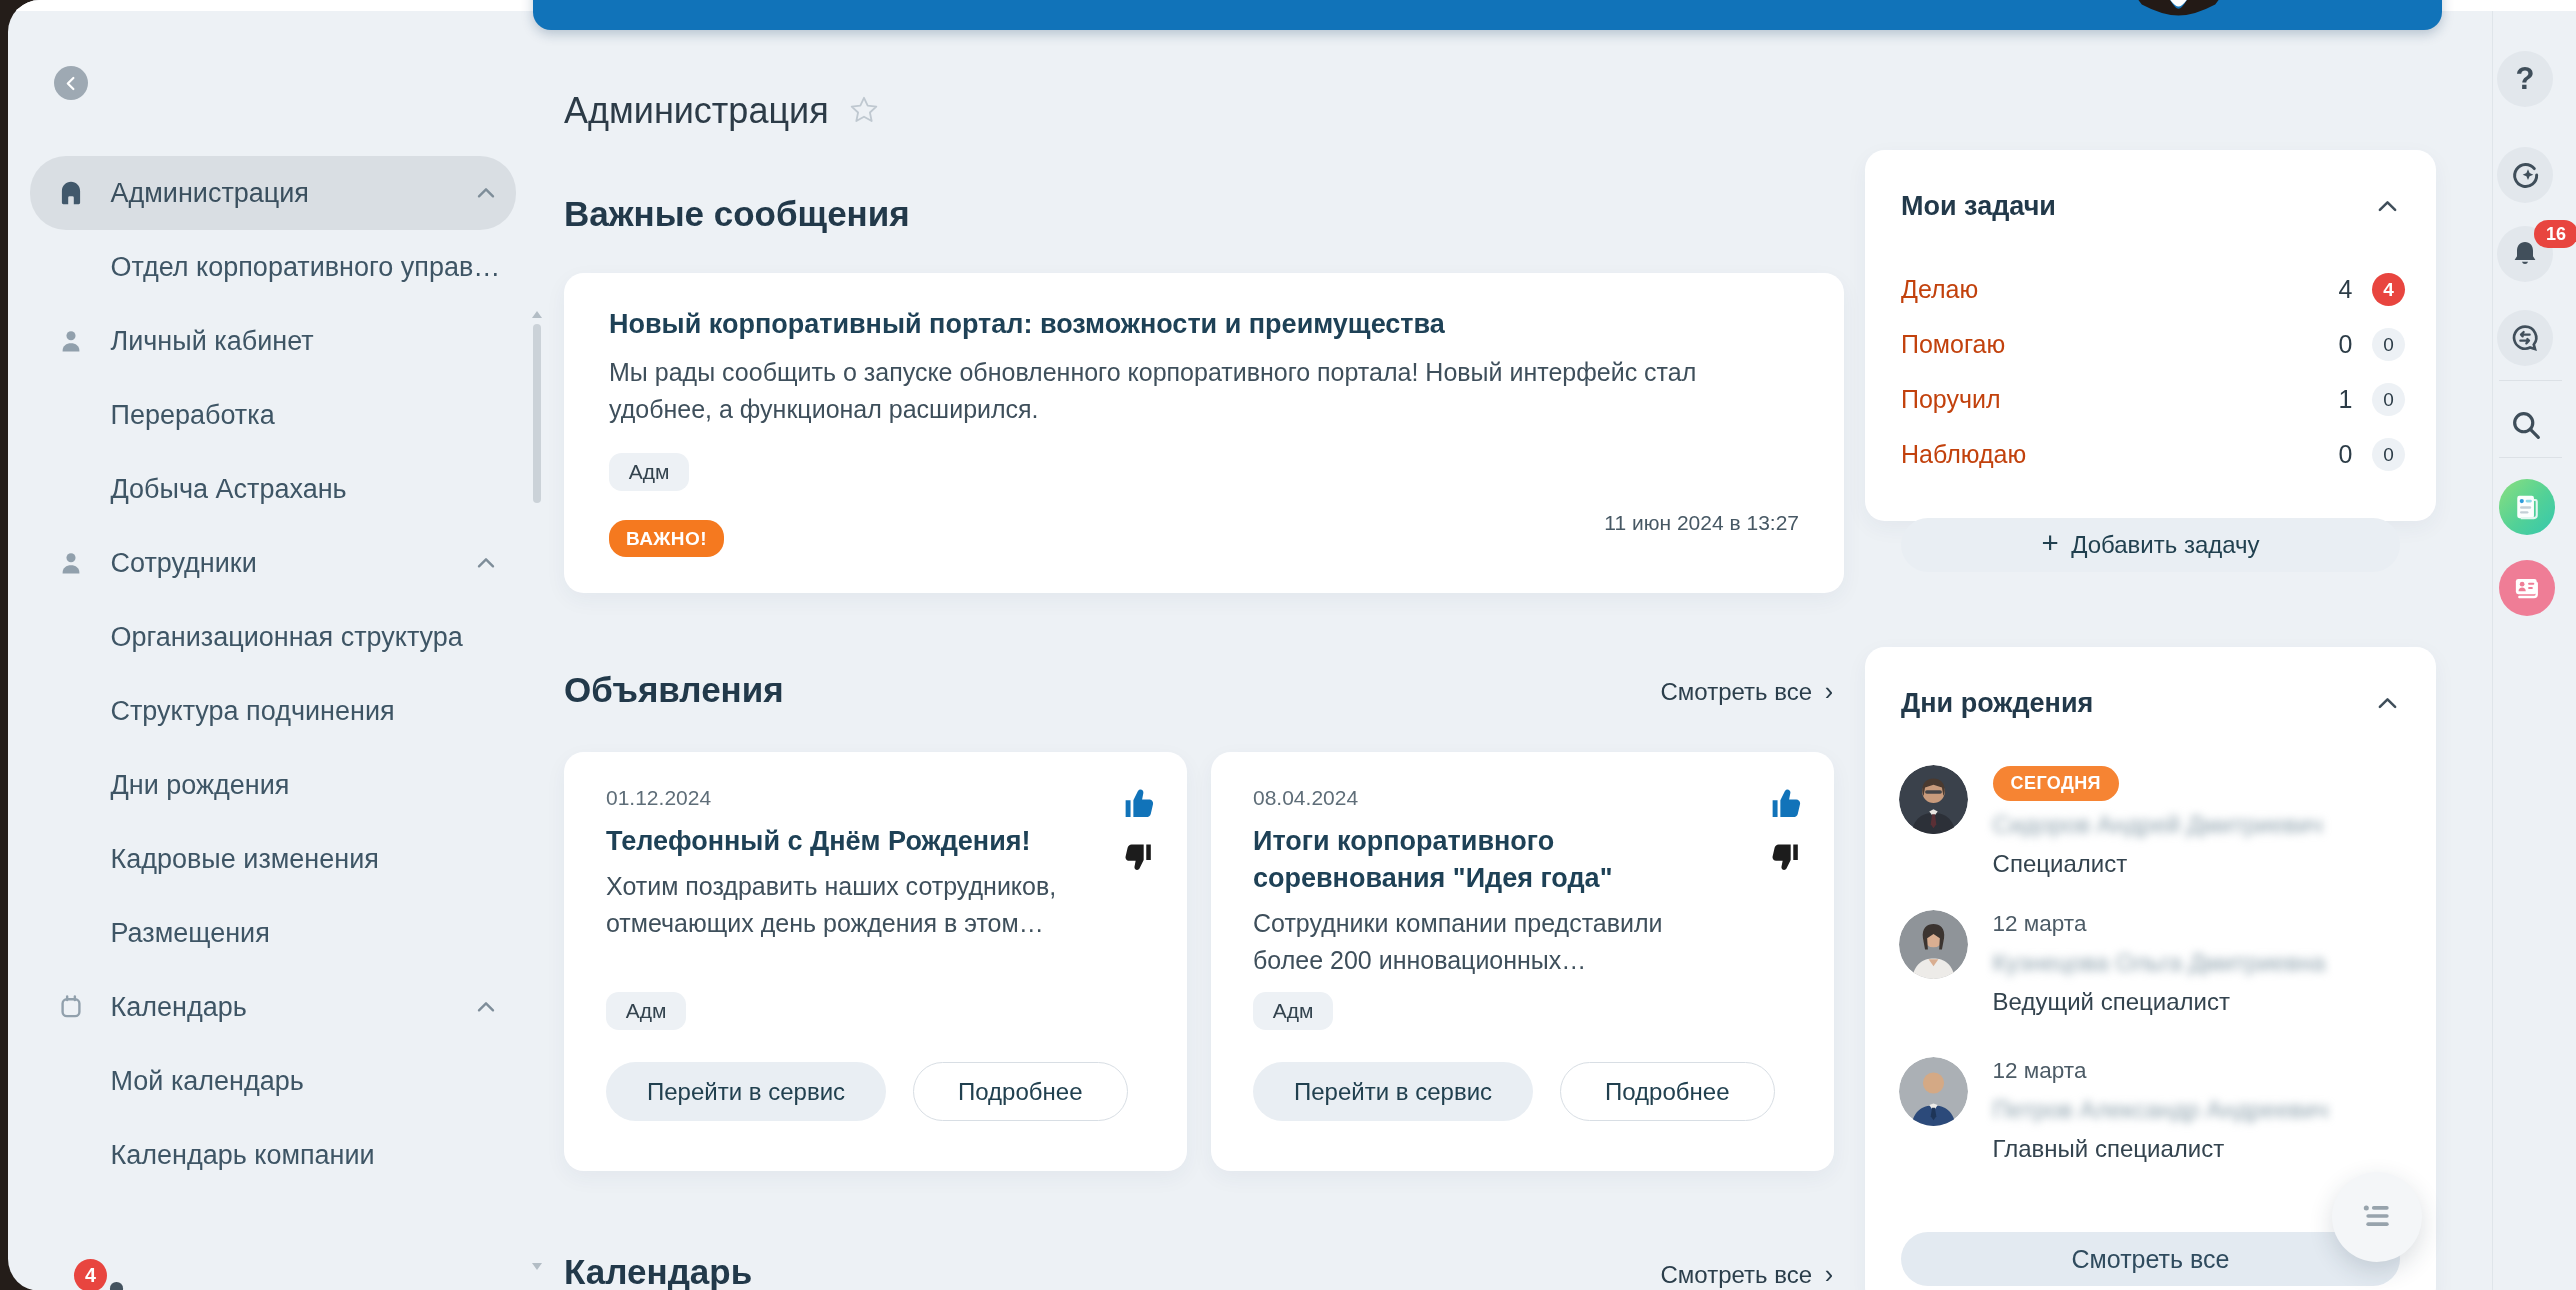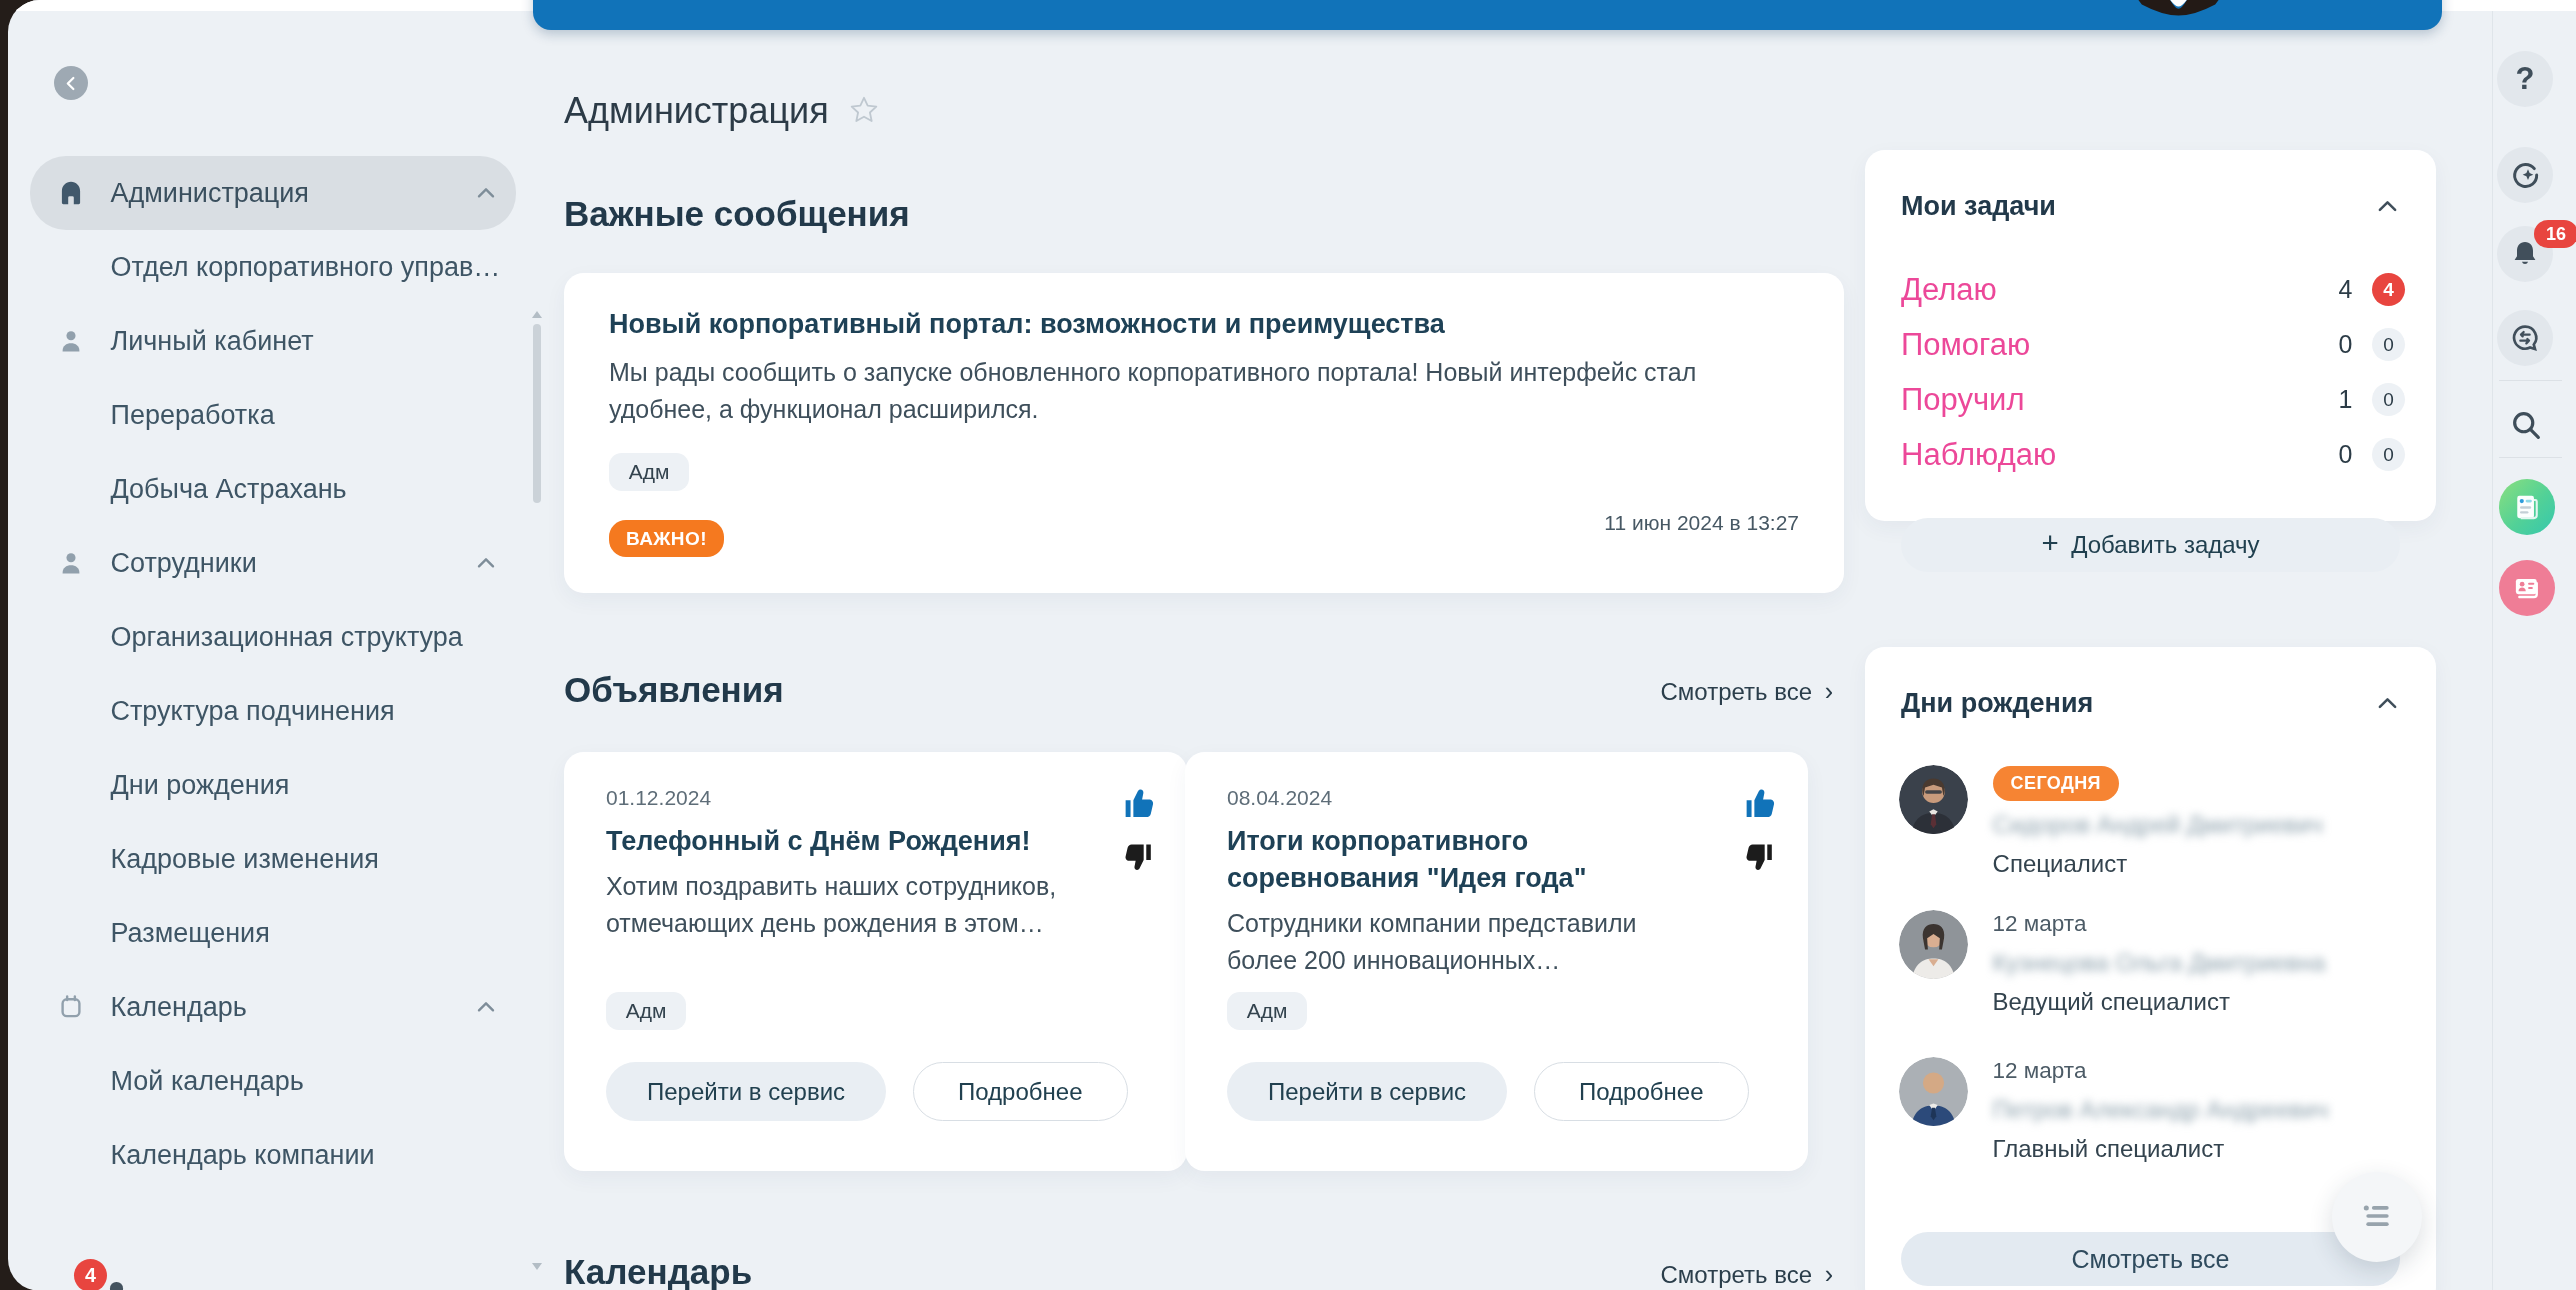--- a/index.html
+++ b/index.html
@@ -54,40 +54,40 @@
   .imp-title{position:absolute;left:45px;top:36px;font-size:27px;font-weight:600;color:#1E4156;}
   .imp-body{position:absolute;left:45px;top:81px;width:1109px;font-size:25px;line-height:1.48;color:#3E4F5B;}
   .chip{position:absolute;background:#EDF1F5;border-radius:12.6px;padding:7px 19.7px;
         font-size:21px;color:#33434E;}
   .imp-chip{left:45px;top:180px;}
   .imp-badge{position:absolute;left:45px;top:247px;background:#F5791F;color:#fff;border-radius:17px;
              padding:7.7px 17px;font-size:19px;font-weight:700;letter-spacing:0.4px;}
   .imp-date{position:absolute;right:45px;top:238px;font-size:21px;color:#475864;margin-left:35px;}
 
   .ann-card{top:752px;width:623px;height:419px;}
-  .ann-card.c1{left:564px;} .ann-card.c2{left:1185px;}
+  .ann-card.c1{left:564px;} .ann-card.c2{left:1211px;}
   .ann-inner{position:absolute;left:42px;top:34px;width:463px;}
   .ann-date{font-size:21px;color:#5E6D78;margin-bottom:12.6px;}
   .ann-title{font-size:27px;font-weight:600;color:#1E4156;line-height:1.38;margin-bottom:8.4px;}
   .ann-body{font-size:25px;color:#3E4F5B;line-height:1.48;}
   .ann-chip{left:42px;top:240px;}
   .ann-buttons{position:absolute;left:42px;top:310px;display:flex;gap:27px;}
   .btn{height:59px;border-radius:701px;border:none;font-size:24px;font-weight:500;color:#21404F;
        display:flex;align-items:center;justify-content:center;cursor:pointer;background:#E9EEF3;padding:0 41px;}
   .btn.ghost{background:#fff;border:1.4px solid #D8DEE4;padding:0 44px;}
   .thumbs{position:absolute;right:29.5px;top:32px;display:flex;flex-direction:column;align-items:center;gap:18px;}
   .thumbs svg{cursor:pointer;}
 
   
   .tasks-panel{left:1865px;top:150px;width:571px;height:371px;}
   .panel-head{position:absolute;left:36px;top:41px;font-size:27px;font-weight:600;color:#22394A;}
   .panel-chevron{position:absolute;right:36px;top:46px;width:25px;height:21px;cursor:pointer;}
   .task-rows{position:absolute;left:36px;right:31px;top:112px;}
   .task-row{height:55px;display:flex;align-items:center;}
-  .task-label{font-size:31px;color:#ec4899;flex:1;}
+  .task-label{font-size:25px;color:#c2410c;flex:1;}
   .task-count{font-size:25px;color:#2C3C47;margin-right:19.7px;}
   .cbadge{width:33px;height:33px;border-radius:50%;display:flex;align-items:center;justify-content:center;
           font-size:19px;background:#EDF1F5;color:#2C3C47;}
   .cbadge.red{background:#E8453F;color:#fff;font-weight:700;}
   .task-add{position:absolute;left:36px;right:36px;top:368px;height:54px;border-radius:701px;
             background:#E9EEF3;border:none;font-size:24px;color:#21404F;display:flex;
             align-items:center;justify-content:center;gap:12.6px;cursor:pointer;}
   .task-add .plus{font-size:29.5px;font-weight:400;line-height:1;transform:translateY(-2.1px);}
 
   .bd-panel{left:1865px;top:647px;width:571px;height:660px;}

